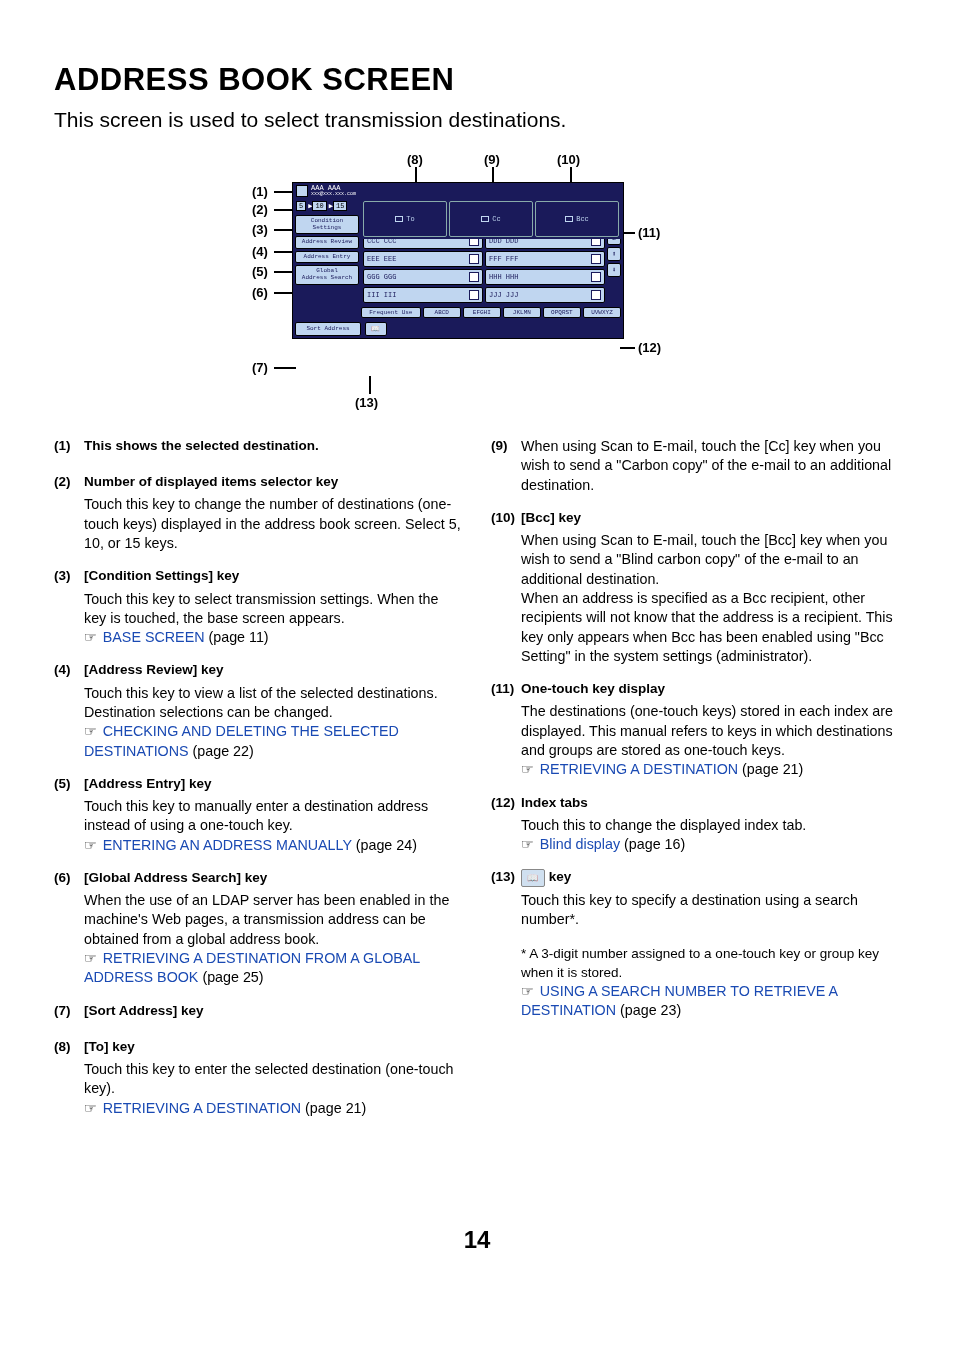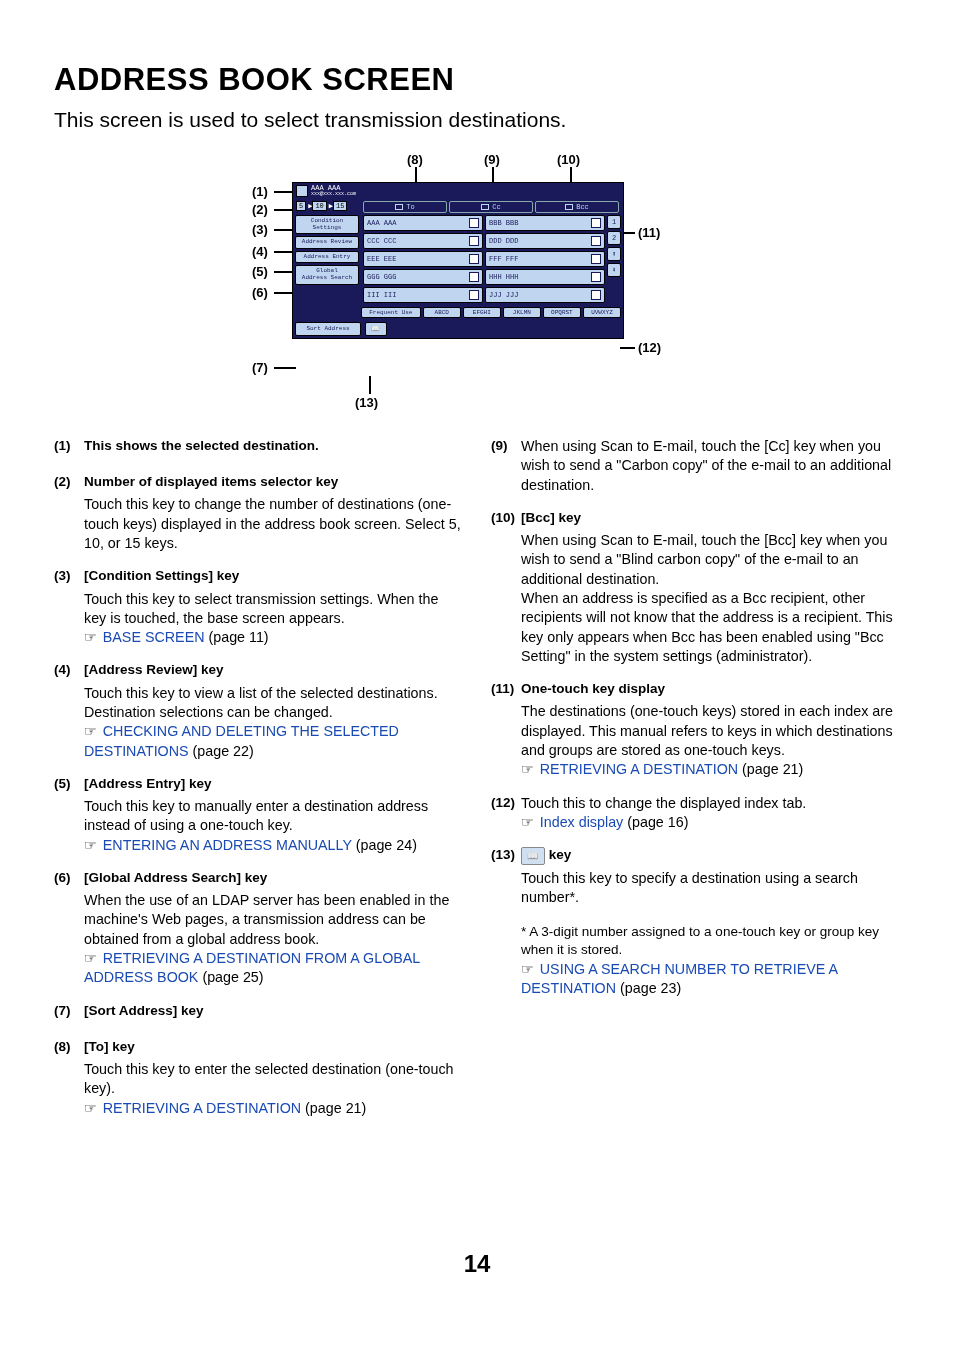--- a/index.html
+++ b/index.html
@@ -78,21 +78,21 @@
     gap: 2px;
     padding: 2px;
     background: #1a1a5a;
   }
   .d-tabs .t {
     flex: 1;
     background: #1a1a5a;
     border: 1px solid #8aa;
     color: #c0d6f0;
     text-align: center;
-    padding: 1px 0;
+    padding: 13px 0;
     border-radius: 2px;
     display:flex;
     align-items:center;
     justify-content:center;
     gap:3px;
   }
   .d-tabs .t .i-env { width:6px;height:4px;border:1px solid #c0d6f0; }
   .d-body {
     display: flex;
     background: #1a1a5a;
@@ -261,21 +261,21 @@
     border-radius: 2px;
     font-size: 9px;
     color: #1a4a8a;
   }
   .footnote {
     font-size: 13.5px;
     margin-top: 16px;
   }
   .pagenum {
     position: absolute;
-    bottom: 73px;
+    bottom: 97px;
     left: 0;
     width: 100%;
     text-align: center;
     font-size: 24px;
     font-weight: bold;
   }
 </style>
 </head>
 <body>
 
@@ -513,22 +513,23 @@
           <div class="num">(11)</div>
           <div class="body">
             <div class="head">One-touch key display</div>
             <div class="desc" style="white-space: pre-line;">The destinations (one-touch keys) stored in each index are displayed. This manual refers to keys in which destinations and groups are stored as one-touch keys.</div>
             <div class="desc"><span class="pointer">☞ </span><span class="link">RETRIEVING A DESTINATION</span> (page 21)</div>
           </div>
         </div>
         <div class="item">
           <div class="num">(12)</div>
           <div class="body">
+            <div class="head">Index tabs</div>
             <div class="desc" style="white-space: pre-line;">Touch this to change the displayed index tab.</div>
-            <div class="desc"><span class="pointer">☞ </span><span class="link">Index display</span> (page 16)</div>
+            <div class="desc"><span class="pointer">☞ </span><span class="link">Blind display</span> (page 16)</div>
           </div>
         </div>
         <div class="item">
           <div class="num">(13)</div>
           <div class="body">
             <div class="head"><span class="key-icon">📖</span> key</div>
             <div class="desc" style="white-space: pre-line;">Touch this key to specify a destination using a search number*.</div>
             <div class="footnote">* A 3-digit number assigned to a one-touch key or group key when it is stored.</div>
             <div class="desc"><span class="pointer">☞ </span><span class="link">USING A SEARCH NUMBER TO RETRIEVE A DESTINATION</span> (page 23)</div>
           </div>

